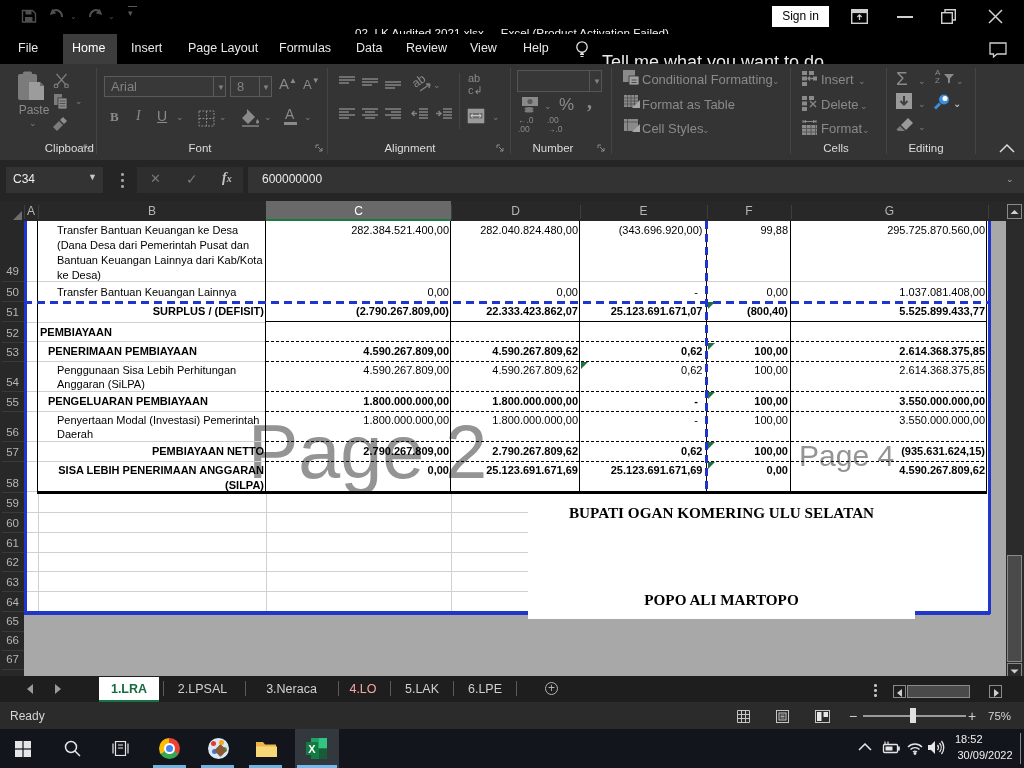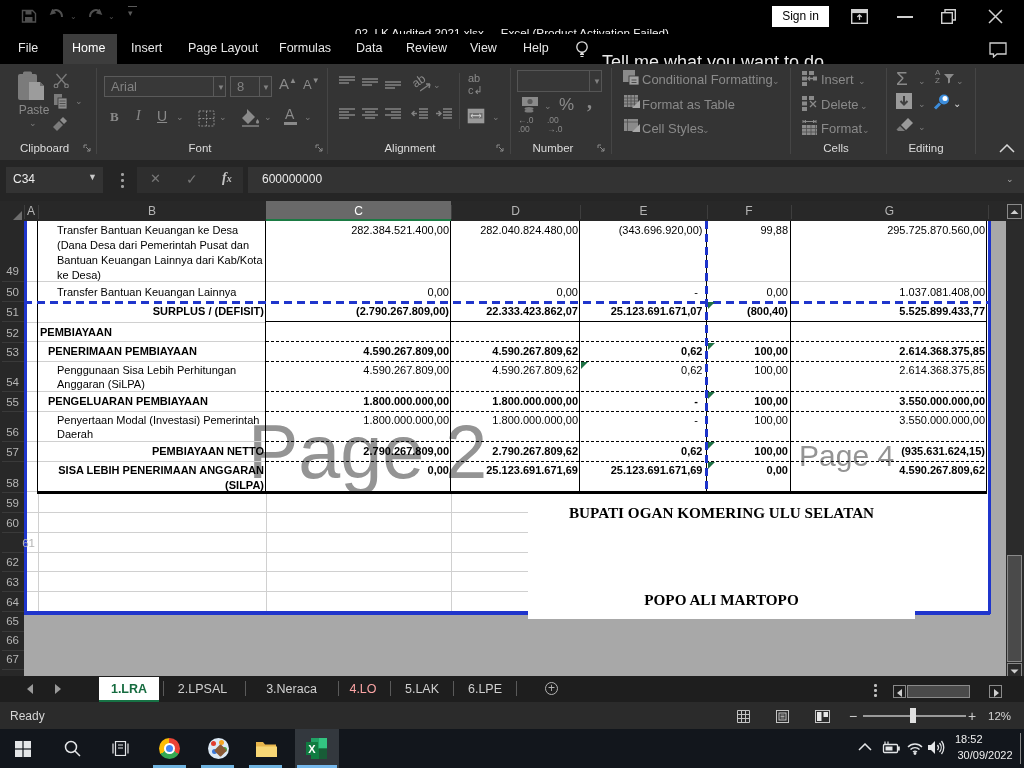--- a/index.html
+++ b/index.html
@@ -100,21 +100,21 @@
   <svg class="abs" style="left:53px;top:29px;" width="16" height="17" viewBox="0 0 16 17">
     <rect x="1" y="1" width="8" height="11" fill="#7b7b7b"></rect>
     <rect x="5" y="5" width="9" height="11" fill="#8d8d8d" stroke="#343434" stroke-width="0.8"></rect>
     <path d="M6.5 8 h6 M6.5 10.5 h6 M6.5 13 h6" stroke="#4a4a4a" stroke-width="0.9"></path>
   </svg>
   <div class="abs dd" style="left:75px;top:32px;">⌄</div>
   <svg class="abs" style="left:52px;top:52px;" width="18" height="15" viewBox="0 0 18 15">
     <path d="M1 11 l6 -6 4 4 -6 6 z" fill="#7b7b7b"></path>
     <path d="M8 4 l3 -3 4 4 -3 3 z" fill="#8d8d8d"></path>
   </svg>
-  <div class="abs lbl" style="left:0px;top:78px;width:94px;text-align:left;margin-left:20px;">Clipboard</div>
+  <div class="abs lbl" style="left:0px;top:78px;width:94px;text-align:right;">Clipboard</div>
   <svg class="abs" style="left:83px;top:80px;" width="9" height="9" viewBox="0 0 9 9">
     <path d="M1 1 h3 M1 1 v3 M3 3 l4 4 M7 4 v3 h-3" stroke="#8a8a8a" stroke-width="1" fill="none"></path>
   </svg>
   <div class="abs sep" style="left:96px;top:4px;height:86px;"></div>
 
   <div class="abs" style="left:104px;top:12px;width:122px;height:21px;border:1px solid #5a5a5a;background:#383838;">
     <div class="abs" style="left:6px;top:2px;color:#828282;font-size:13px;">Arial</div>
     <div class="abs" style="left:108px;top:0;width:1px;height:19px;background:#5a5a5a;"></div>
     <div class="abs" style="left:112px;top:6px;color:#828282;font-size:8px;">▼</div>
   </div>
@@ -397,21 +397,21 @@
   <div class="hnum" style="left:0;top:105px;width:19px;">51</div>
   <div class="hnum" style="left:0;top:126px;width:19px;">52</div>
   <div class="hnum" style="left:0;top:145px;width:19px;">53</div>
   <div class="hnum" style="left:0;top:175px;width:19px;">54</div>
   <div class="hnum" style="left:0;top:195px;width:19px;">55</div>
   <div class="hnum" style="left:0;top:225px;width:19px;">56</div>
   <div class="hnum" style="left:0;top:245px;width:19px;">57</div>
   <div class="hnum" style="left:0;top:276px;width:19px;">58</div>
   <div class="hnum" style="left:0;top:296px;width:19px;">59</div>
   <div class="hnum" style="left:0;top:316px;width:19px;">60</div>
-  <div class="hnum" style="left:16px;top:336px;width:19px;">61</div>
+  <div class="hnum" style="left:0;top:336px;width:19px;">61</div>
   <div class="hnum" style="left:0;top:355px;width:19px;">62</div>
   <div class="hnum" style="left:0;top:375px;width:19px;">63</div>
   <div class="hnum" style="left:0;top:395px;width:19px;">64</div>
   <div class="hnum" style="left:0;top:414px;width:19px;">65</div>
   <div class="hnum" style="left:0;top:433px;width:19px;">66</div>
   <div class="hnum" style="left:0;top:452px;width:19px;">67</div>
   <div class="abs" style="left:2px;top:80px;width:22px;height:1px;background:#3a3a3a;"></div>
   <div class="abs" style="left:2px;top:100px;width:22px;height:1px;background:#3a3a3a;"></div>
   <div class="abs" style="left:2px;top:120px;width:22px;height:1px;background:#3a3a3a;"></div>
   <div class="abs" style="left:2px;top:141px;width:22px;height:1px;background:#3a3a3a;"></div>
@@ -557,21 +557,21 @@
   </svg>
   <svg class="abs" style="left:815px;top:8px;" width="15" height="13" viewBox="0 0 15 13">
     <rect x="0.5" y="0.5" width="14" height="12" fill="none" stroke="#c5c5c5" stroke-width="1"></rect>
     <rect x="2" y="2" width="4.5" height="9" fill="#e8e8e8"></rect>
     <rect x="8.5" y="2" width="4.5" height="5" fill="#e8e8e8"></rect>
   </svg>
   <div class="abs" style="left:849px;top:6px;color:#cfcfcf;font-size:14px;">−</div>
   <div class="abs" style="left:863px;top:13px;width:103px;height:1.5px;background:#9a9a9a;"></div>
   <div class="abs" style="left:910px;top:6px;width:6px;height:15px;background:#e0e0e0;"></div>
   <div class="abs" style="left:968px;top:6px;color:#cfcfcf;font-size:14px;">+</div>
-  <div class="abs" style="left:988px;top:8px;color:#d5d5d5;font-size:11.5px;">12%</div>
+  <div class="abs" style="left:988px;top:8px;color:#d5d5d5;font-size:11.5px;">75%</div>
 </div>
 
 <div id="taskbar" class="abs" style="left:0;top:729px;width:1024px;height:39px;background:#12161c;">
   <svg class="abs" style="left:15px;top:12px;" width="16" height="16" viewBox="0 0 16 16">
     <rect x="0" y="0" width="7.4" height="7.4" fill="#e4e6e8"></rect>
     <rect x="8.6" y="0" width="7.4" height="7.4" fill="#e4e6e8"></rect>
     <rect x="0" y="8.6" width="7.4" height="7.4" fill="#e4e6e8"></rect>
     <rect x="8.6" y="8.6" width="7.4" height="7.4" fill="#e4e6e8"></rect>
   </svg>
   <svg class="abs" style="left:64px;top:11px;" width="17" height="17" viewBox="0 0 17 17">

